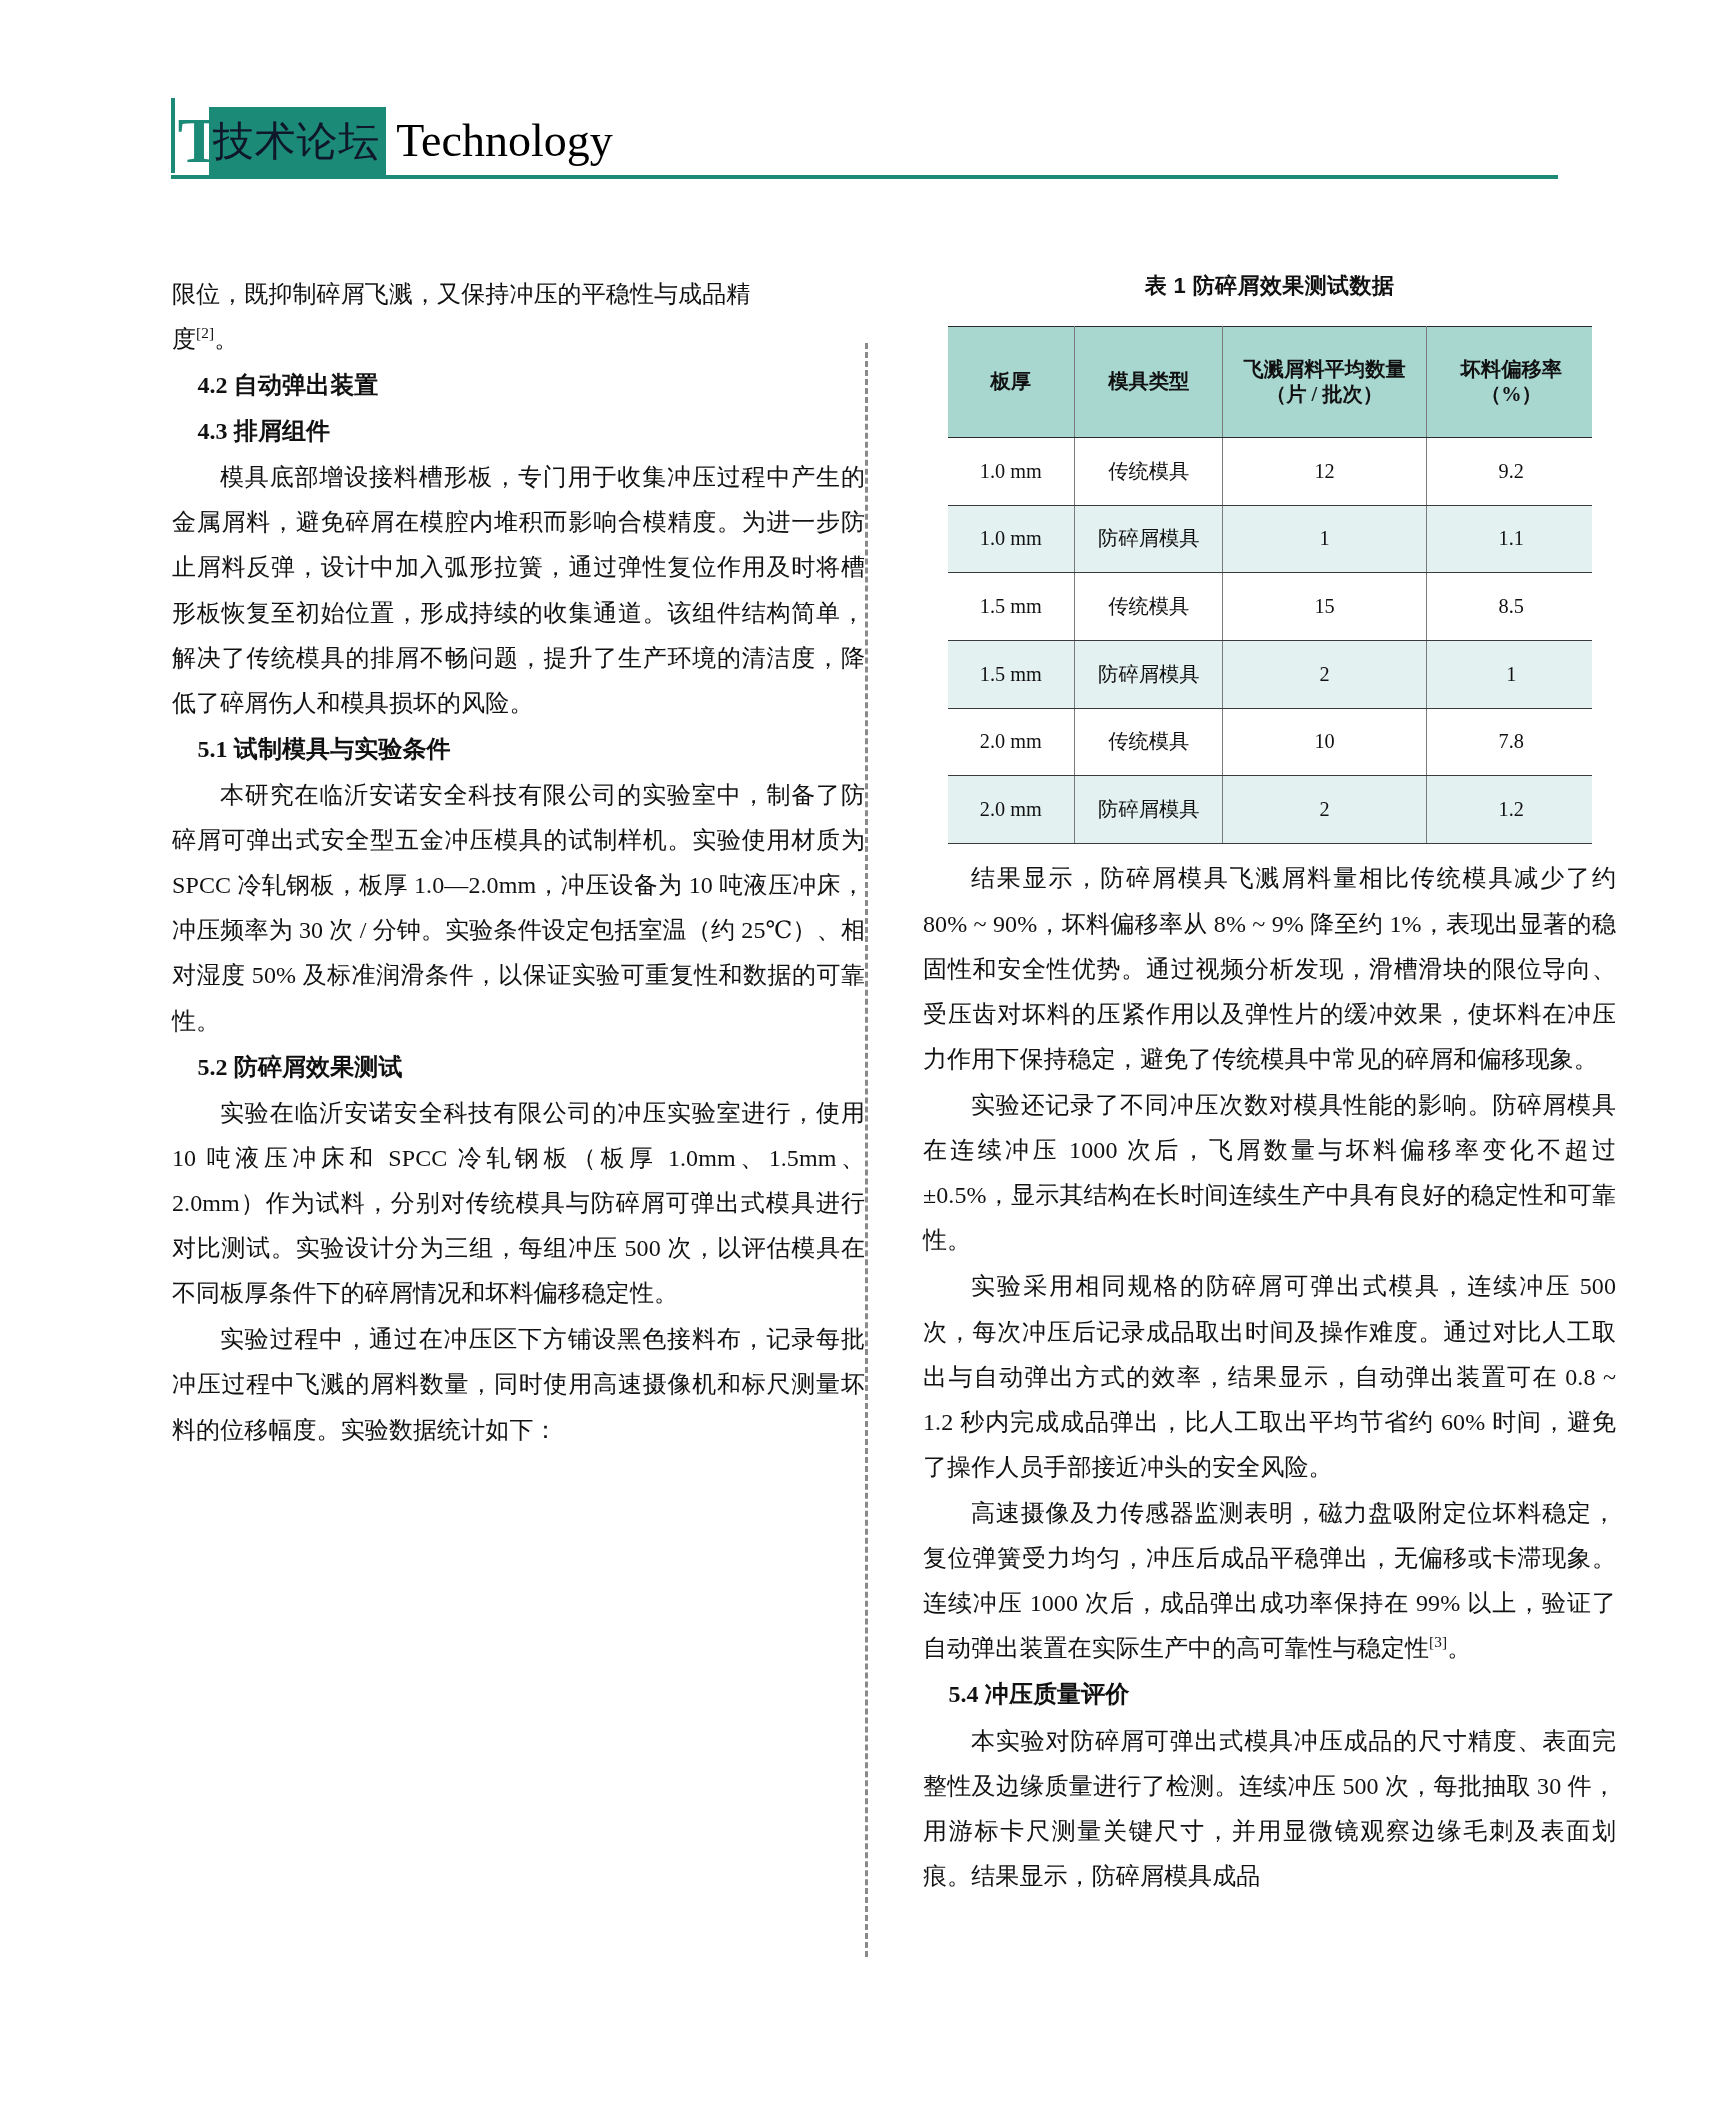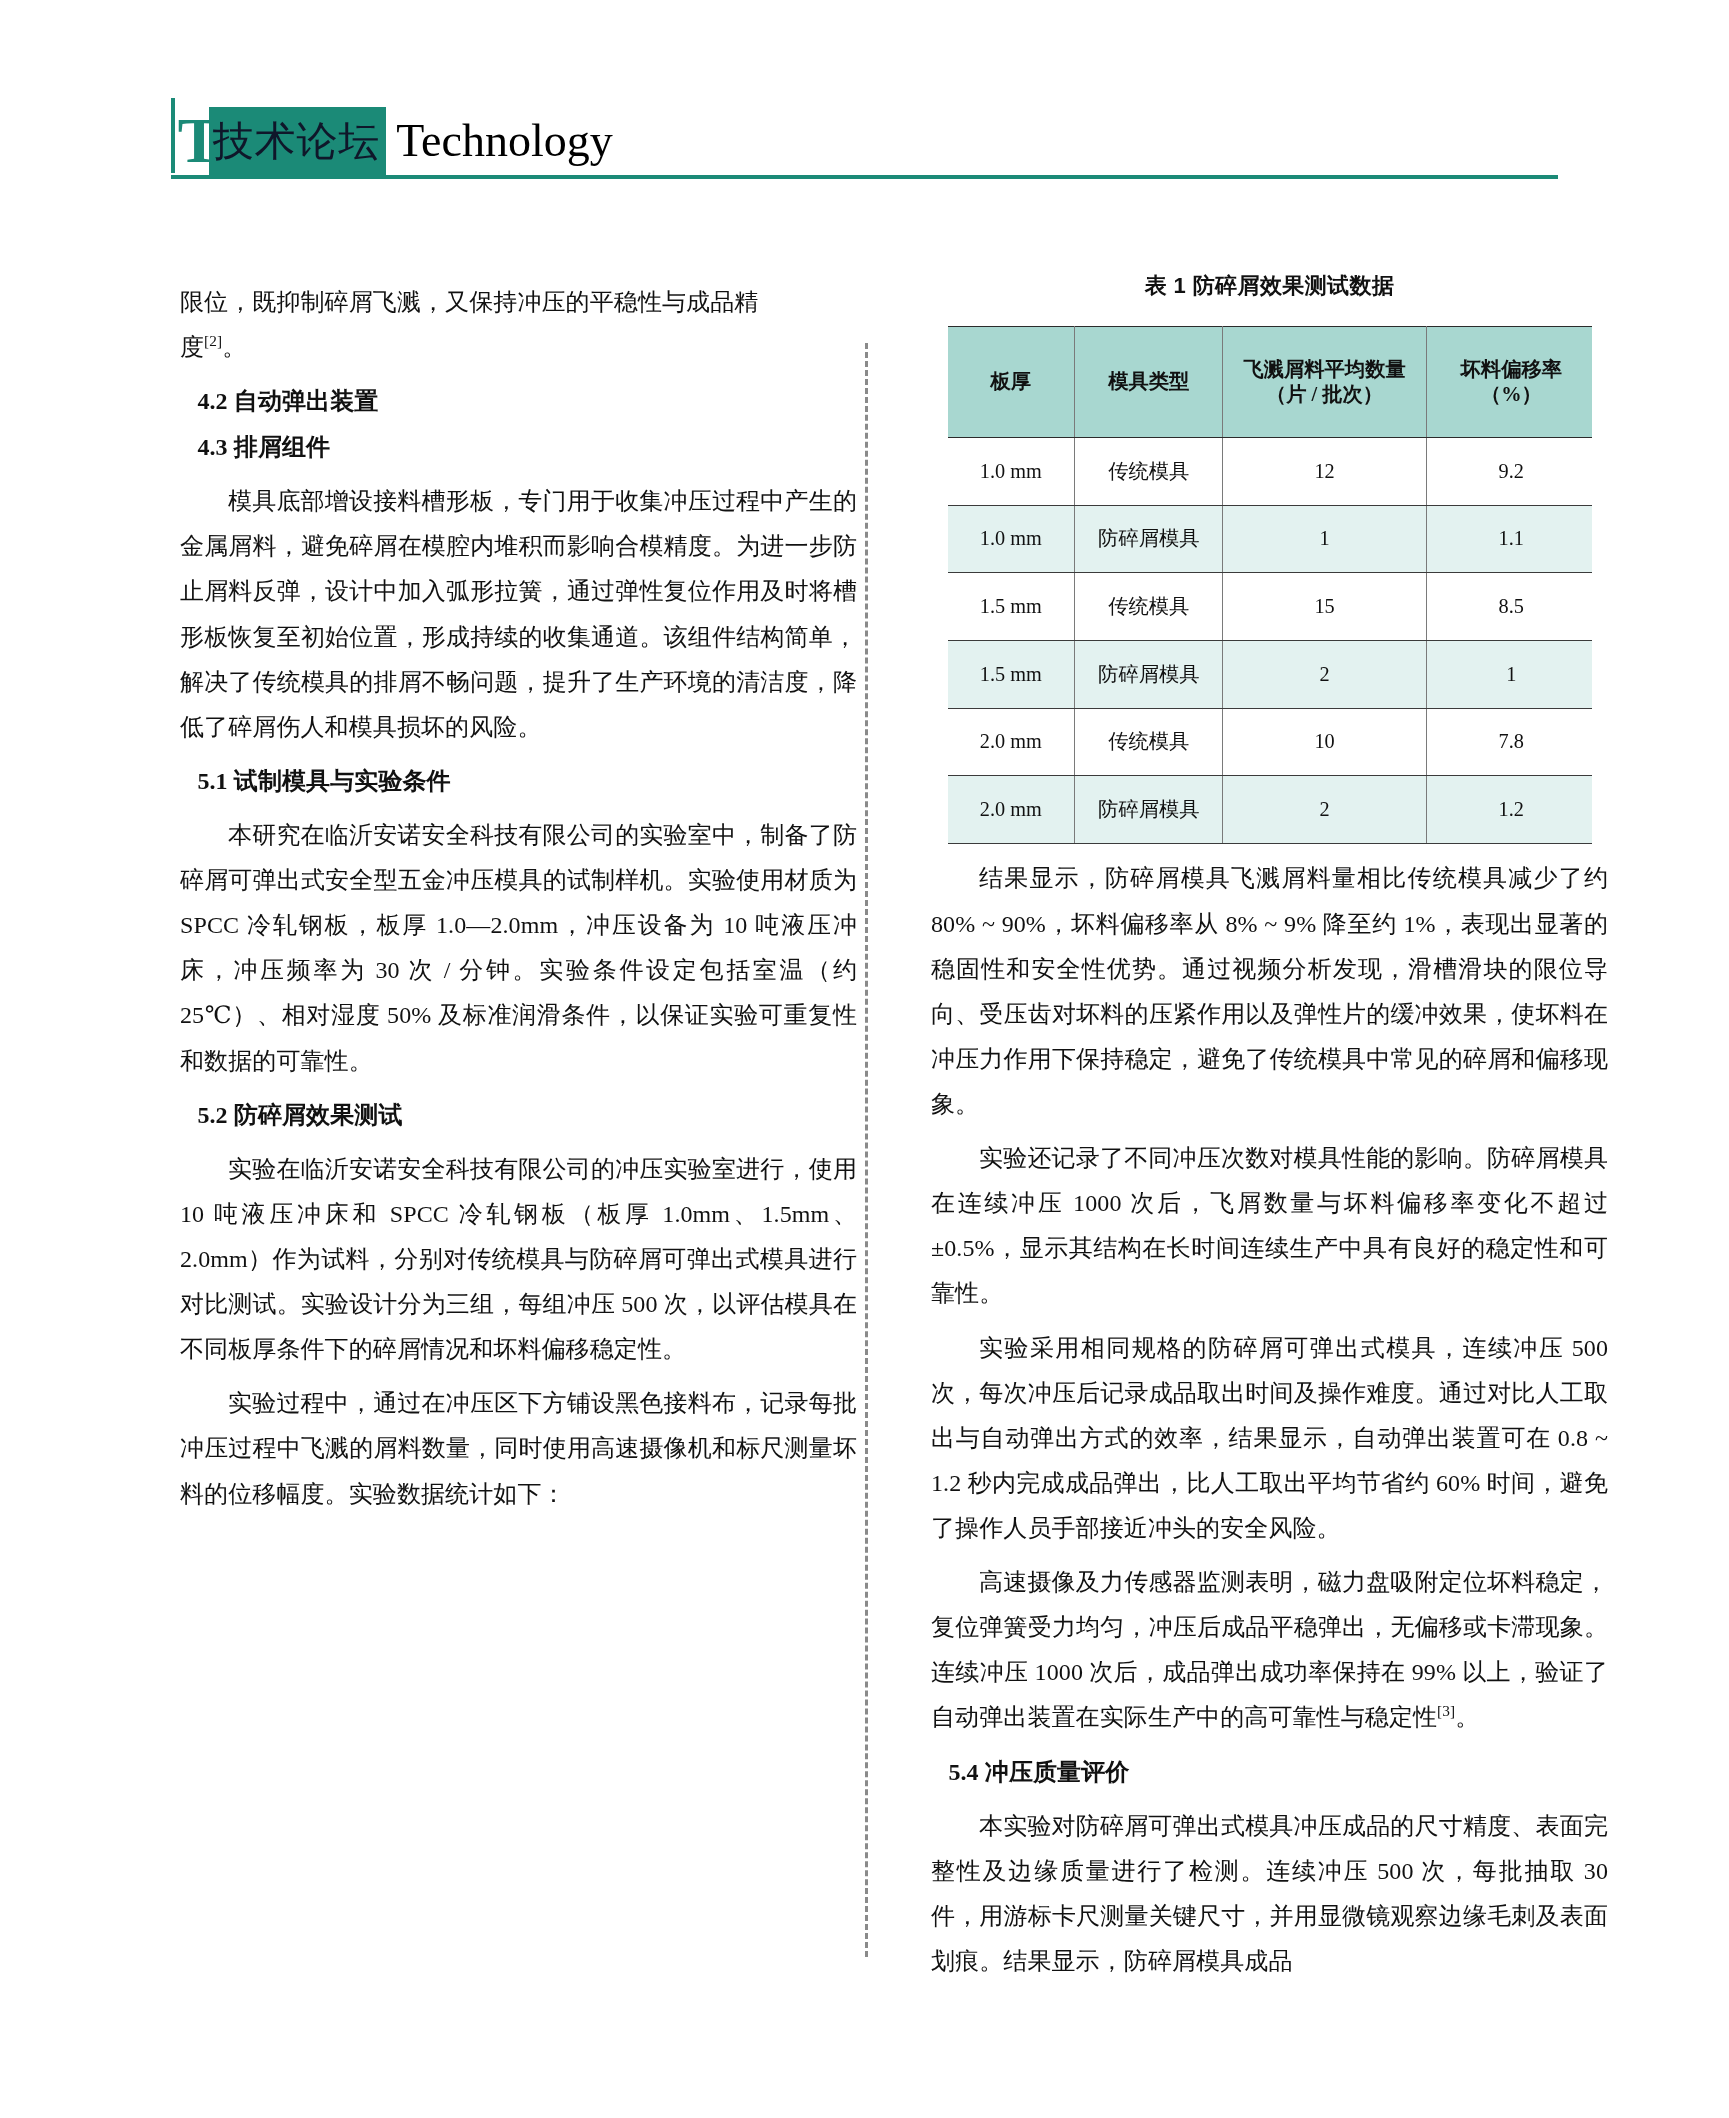--- a/index.html
+++ b/index.html
@@ -57,21 +57,21 @@
   .col-left  { left:171px;  }
   .col-right { left:922px; }
 
   .divider {
     position:absolute; left:865px; top:72px;
     width:0; height:1614px;
     border-left:3px dashed #8a8a8a;
   }
 
   p.para, h3.heading, h2.section {
-    margin:9px; padding:0;
+    margin:1px; padding:0;
     font-size:24px;
     line-height:1.88;
     text-align:justify;
     text-justify:inter-ideograph;
     letter-spacing:0.1px;
   }
   p.para { text-indent:2em; }
   p.para.cont { text-indent:0; }
   h2.section {
     font-family:"Liberation Sans","DejaVu Sans",sans-serif;

